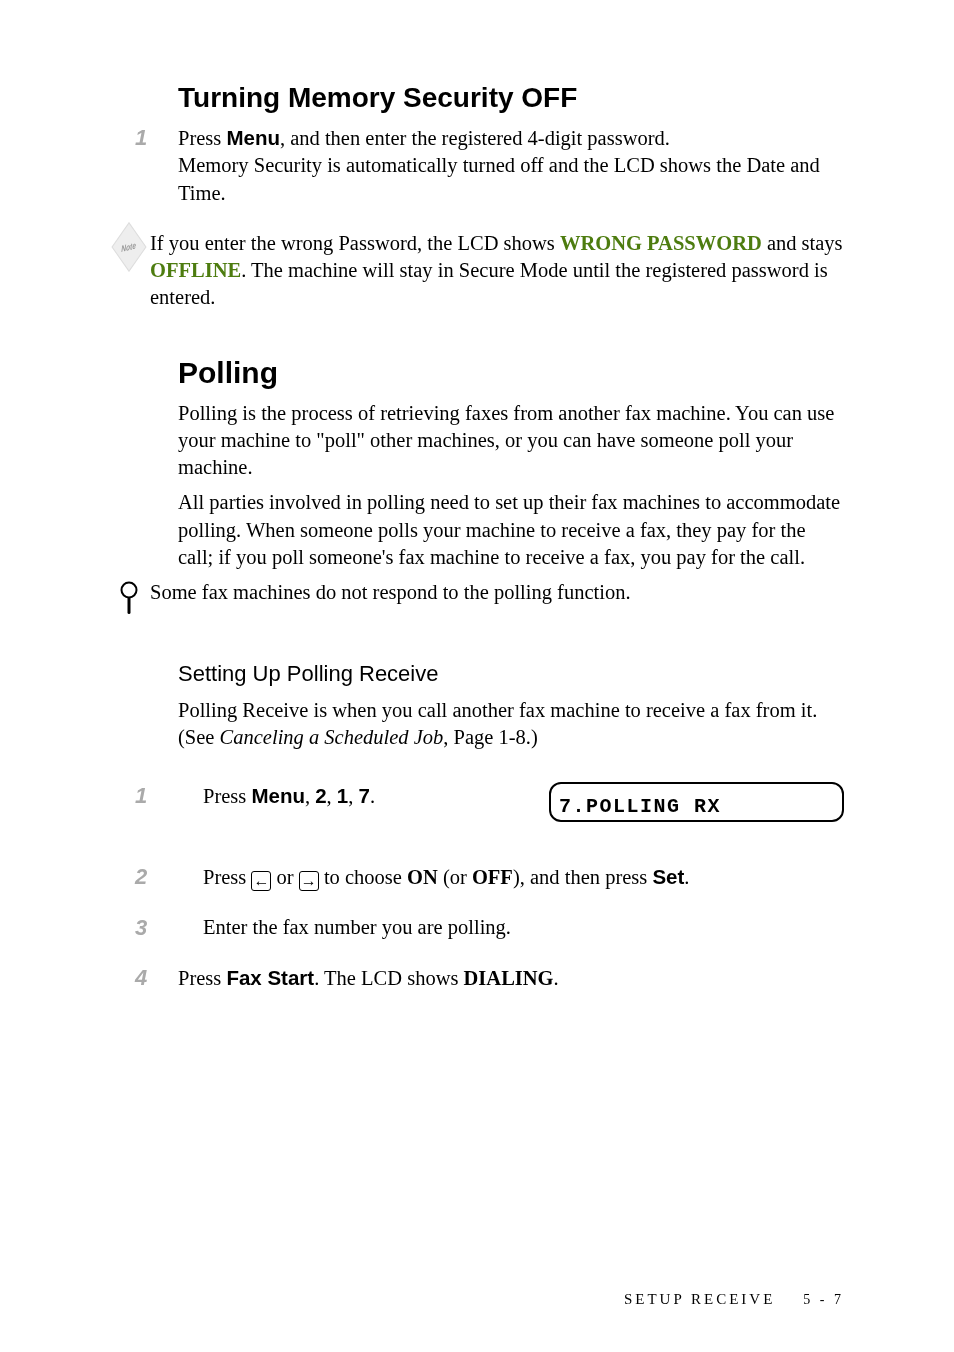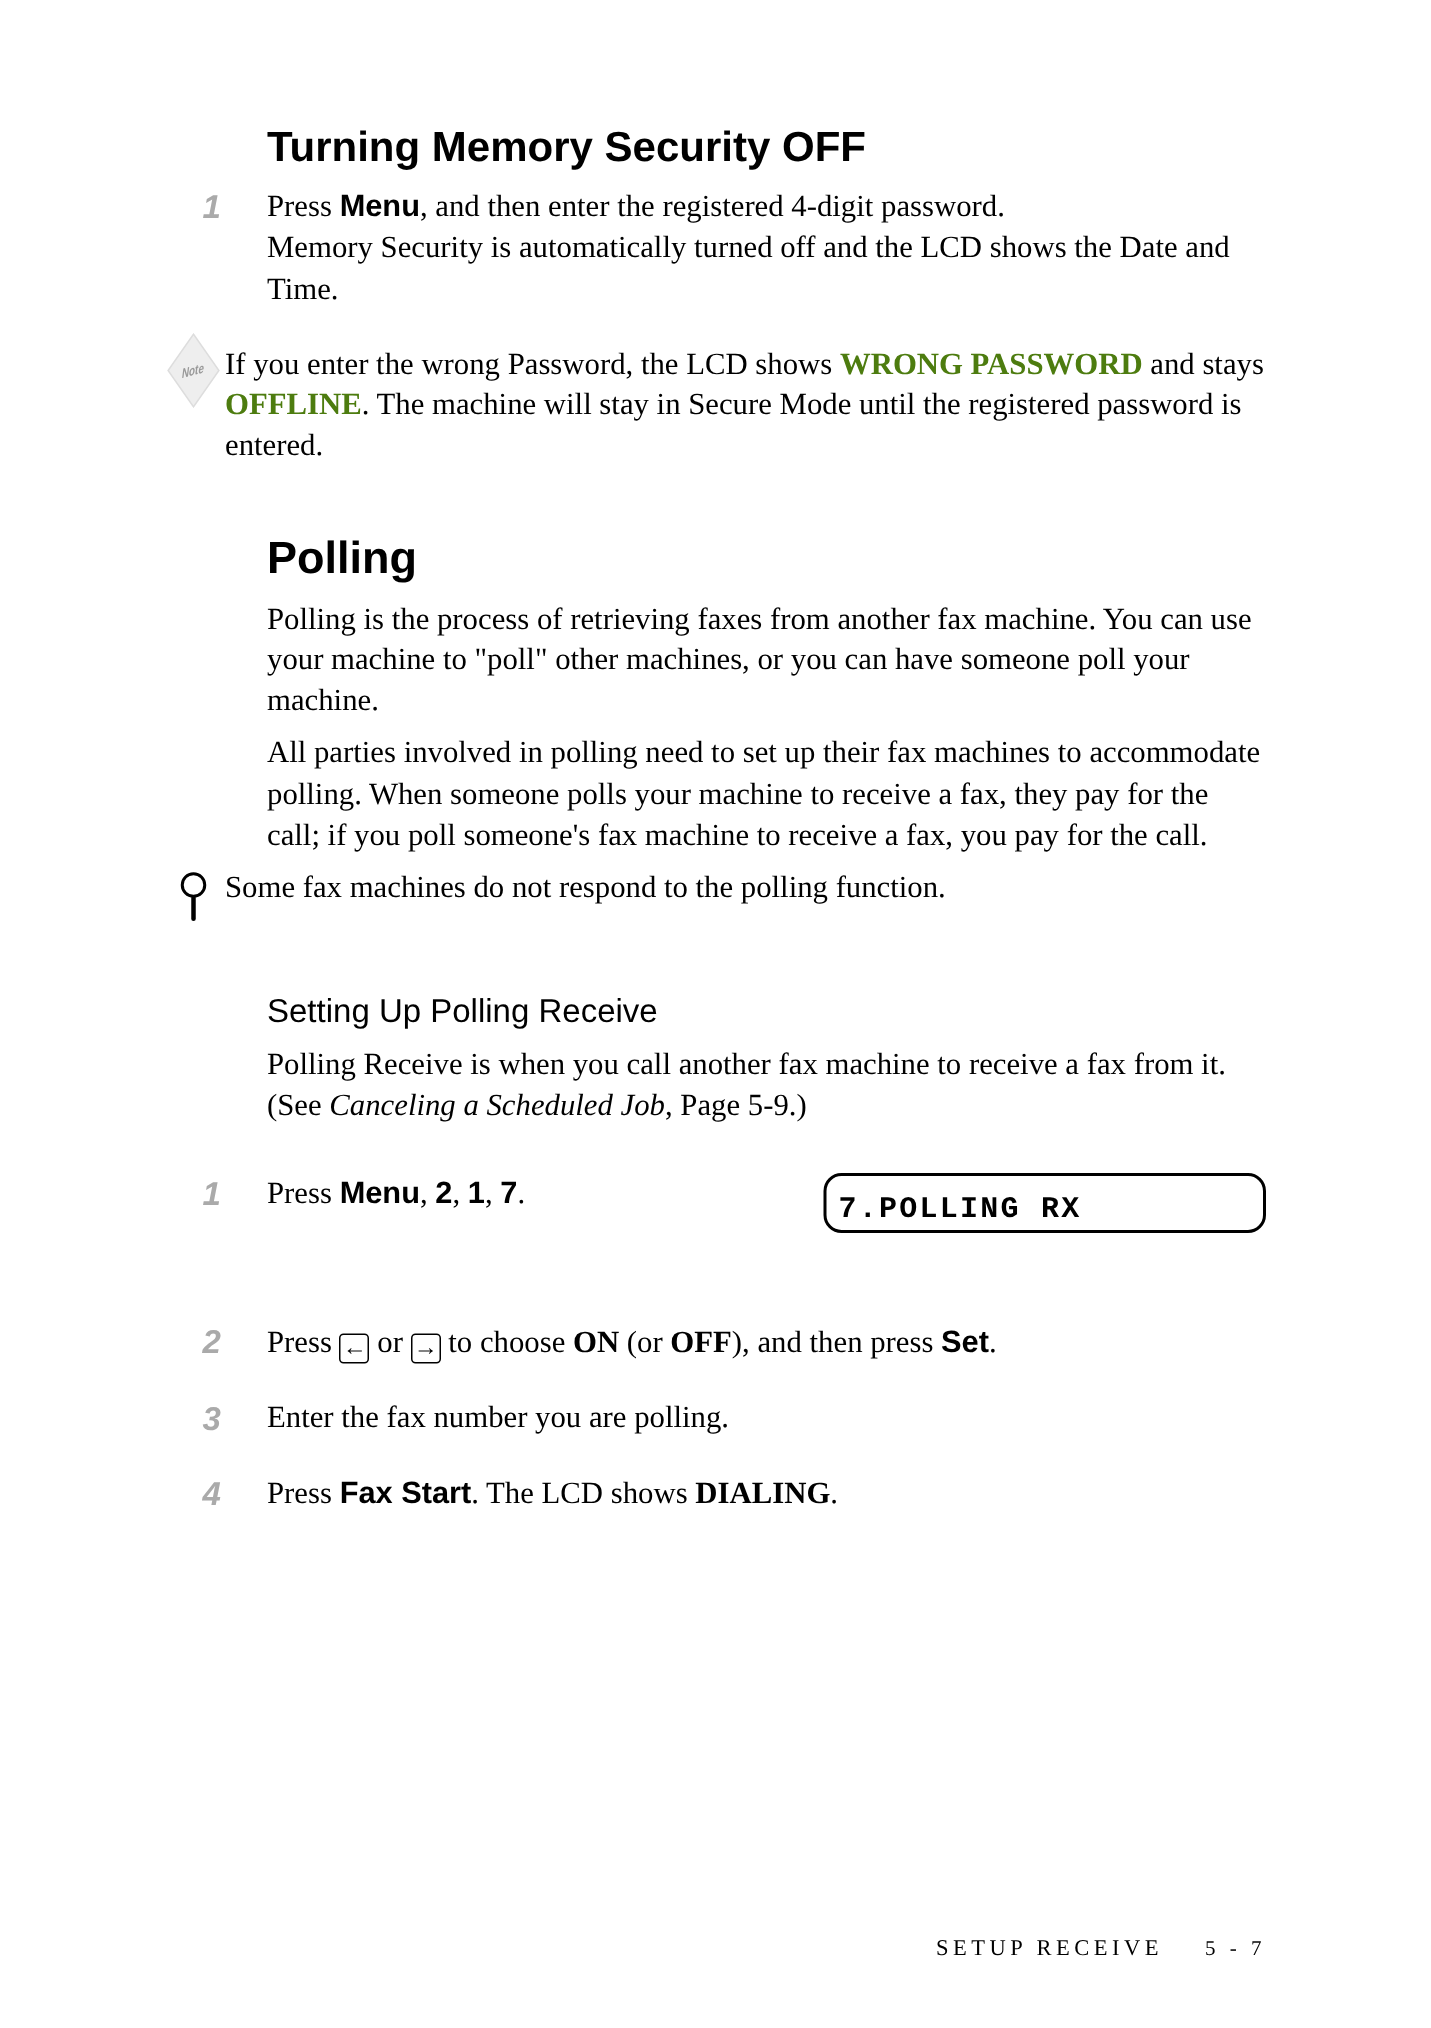--- a/index.html
+++ b/index.html
@@ -45,33 +45,33 @@
     justify-content: center;
     font-family: Arial, Helvetica, sans-serif;
     font-size: 8px;
     font-weight: bold;
     color: #999;
   }
   .note-diamond span { transform: rotate(-45deg) skew(-10deg, -10deg); }
   .lollipop { width: 20px; height: 36px; }
   .note-body { font-size: 20.5px; line-height: 1.33; flex: 1; }
   .lcd-col-row { display: flex; align-items: flex-start; }
-  .lcd-col-left { flex: 1; padding-right: 10px; }
+  .lcd-col-left { flex: 1; padding-right: 10px; margin-left: 25px; }
   .lcd-col-right { width: 295px; flex: none; }
   .lcd {
     font-family: "Courier New", Courier, monospace;
     font-weight: bold;
     font-size: 20px;
     letter-spacing: 1.5px;
     line-height: 1.1;
     border: 2px solid #000;
     border-radius: 12px;
     padding: 12px 8px 2px 8px;
     white-space: pre;
-    margin-bottom: 36px;
+    margin-bottom: 18px;
     width: 100%;
   }
   .arrow-box {
     display: inline-block;
     border: 1.5px solid #000;
     border-radius: 3px;
     font-family: Arial, Helvetica, sans-serif;
     font-size: 16px;
     width: 20px;
     height: 20px;
@@ -135,21 +135,21 @@
     </svg>
   </div>
   <div class="note-body">Some fax machines do not respond to the polling function.</div>
 </div>
 
 <div class="spacer-30"></div>
 
 <div class="heading3">Setting Up Polling Receive</div>
 
 <div class="para">
-  <span>Polling Receive is when you call another fax machine to receive a fax from it. (See </span><span style="font-style:italic;">Canceling a Scheduled Job</span><span>, Page 5-9.)</span>
+  <span>Polling Receive is when you call another fax machine to receive a fax from it. (See </span><span style="font-style:italic;">Canceling a Scheduled Job</span><span>, Page 1-8.)</span>
 </div>
 
 <div class="spacer-22"></div>
 
 <div class="step-row lcd-col-row">
   <div class="step-num">1</div>
   <div class="step-body lcd-col-left">
     <span>Press </span><span class="sans bold">Menu</span><span>, </span><span class="sans bold">2</span><span>, </span><span class="sans bold">1</span><span>, </span><span class="sans bold">7</span><span>.</span>
   </div>
   <div class="lcd-col-right">

